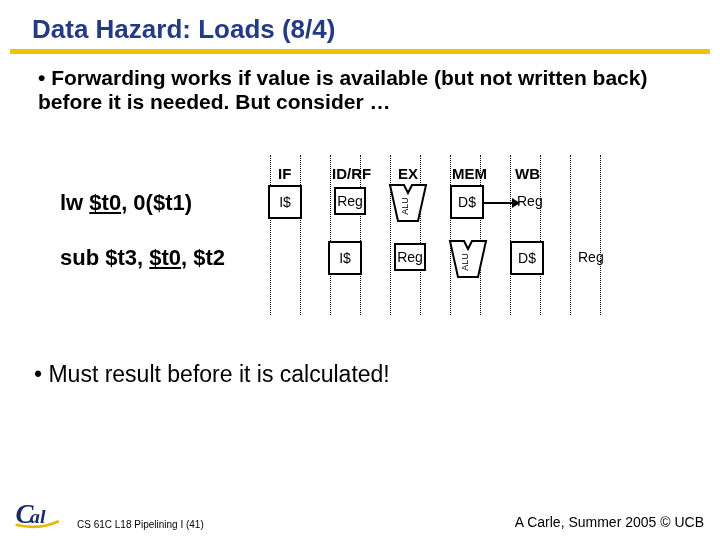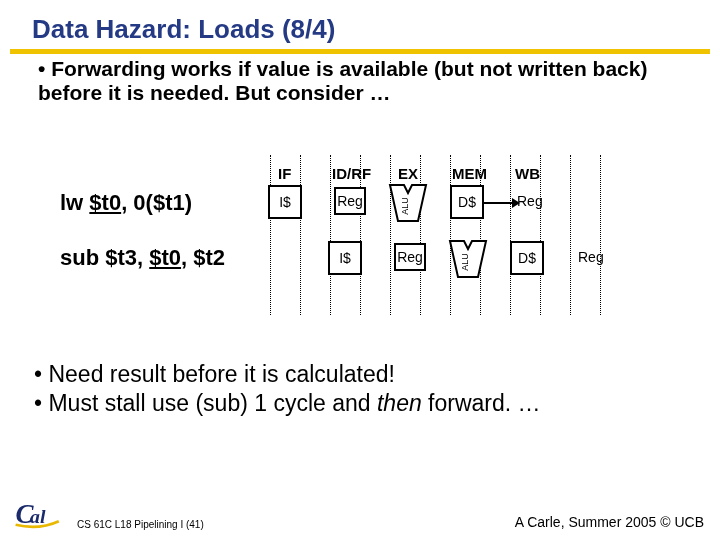--- a/index.html
+++ b/index.html
@@ -17,21 +17,21 @@
     font-weight: bold;
     font-size: 26px;
     padding: 14px 0 4px 22px;
     border-bottom: 5px solid #f0c300;
     margin: 0 10px 0 10px;
   }
   .bullet1 {
     font-size: 21px;
     font-weight: bold;
     color: #000;
-    padding: 3px 28px 0 38px;
+    padding: 12px 28px 0 38px;
   }
   .bullet2-wrap {
     font-size: 23px;
     color: #000;
     padding: 10px 28px 0 34px;
     line-height: 1.25;
   }
   .then { font-style: italic; }
   .diagram {
     position: absolute;
@@ -143,24 +143,21 @@
   <div class="pipebox" style="left:354px; top:98px; width:32px; height:28px">Reg</div>
   <svg class="alu" style="left:408px; top:94px" width="40" height="40">
     <polygon points="2,2 16,2 20,10 24,2 38,2 30,38 10,38" fill="#fff" stroke="#000" stroke-width="2"></polygon>
     <text x="20" y="23" font-size="9" text-anchor="middle" transform="rotate(-90 20 23)">ALU</text>
   </svg>
   <div class="pipebox" style="left:470px; top:96px; width:34px; height:34px">D$</div>
   <div class="reglabel" style="left:538px; top:104px">Reg</div>
 </div>
 
 <div class="bullet2-wrap" style="position:absolute; top:350px; left:0; right:0">
-  <div>• Need result before it is calculated!</div>
-  <div>
-    <span>• Must stall use (sub) 1 cycle and </span><span class="then">then</span><span> forward. …</span>
-  </div>
+  <div>• Must result before it is calculated!</div>
 </div>
 
 <svg class="logo" viewBox="0 0 60 44">
   <text x="4" y="32" font-family="Georgia, serif" font-style="italic" font-weight="bold" font-size="30" fill="#1a2a6b">C</text>
   <text x="20" y="32" font-family="Georgia, serif" font-style="italic" font-weight="bold" font-size="22" fill="#1a2a6b">al</text>
   <path d="M4 34 Q30 40 52 30" stroke="#e9b800" stroke-width="3" fill="none"></path>
 </svg>
 
 <div class="footer-left">CS 61C L18 Pipelining I (41)</div>
 <div class="footer-right">A Carle, Summer 2005 © UCB</div>

